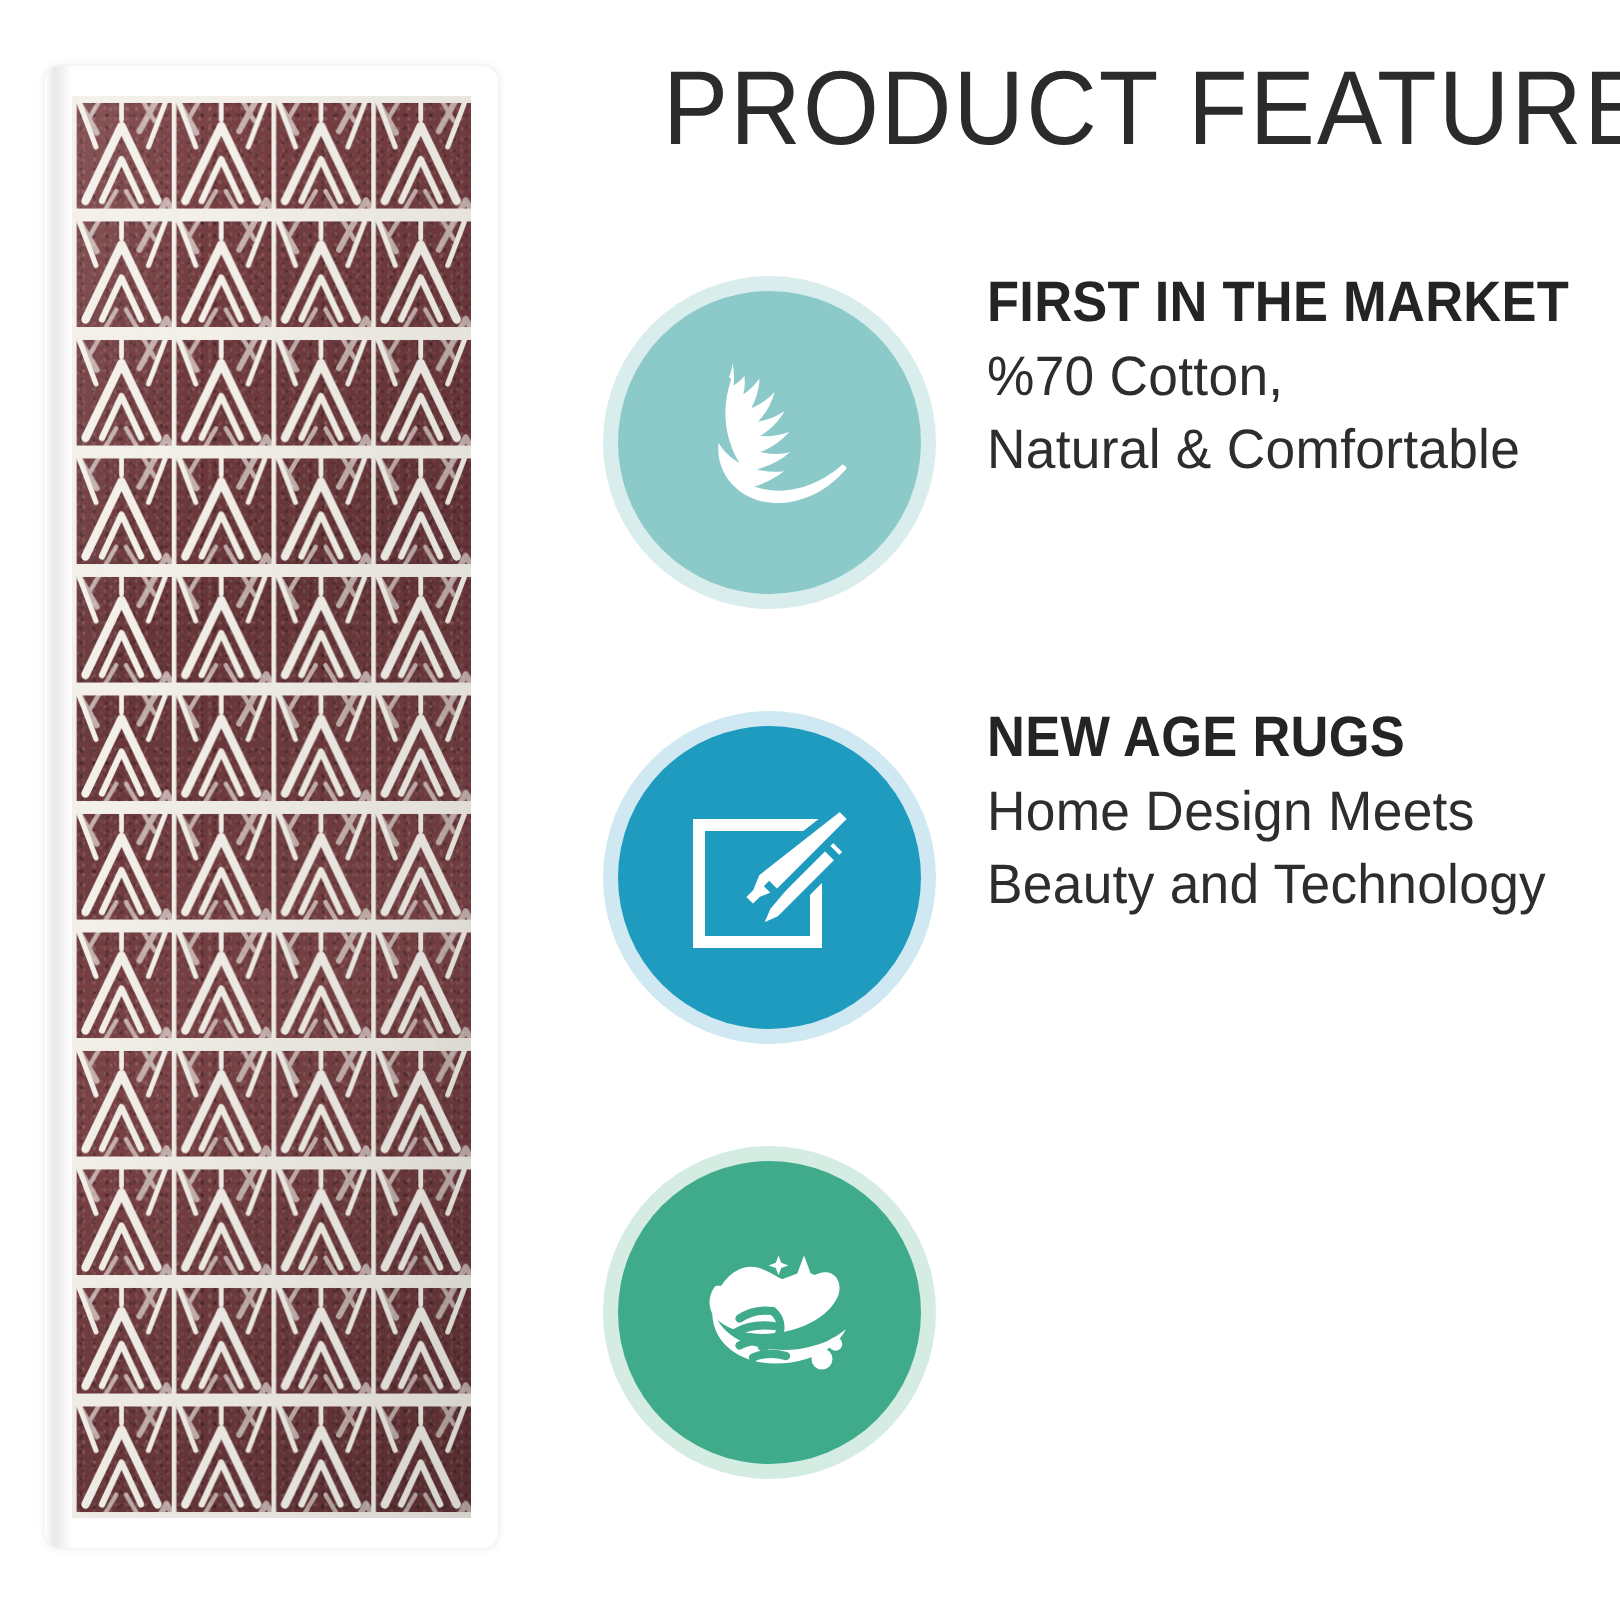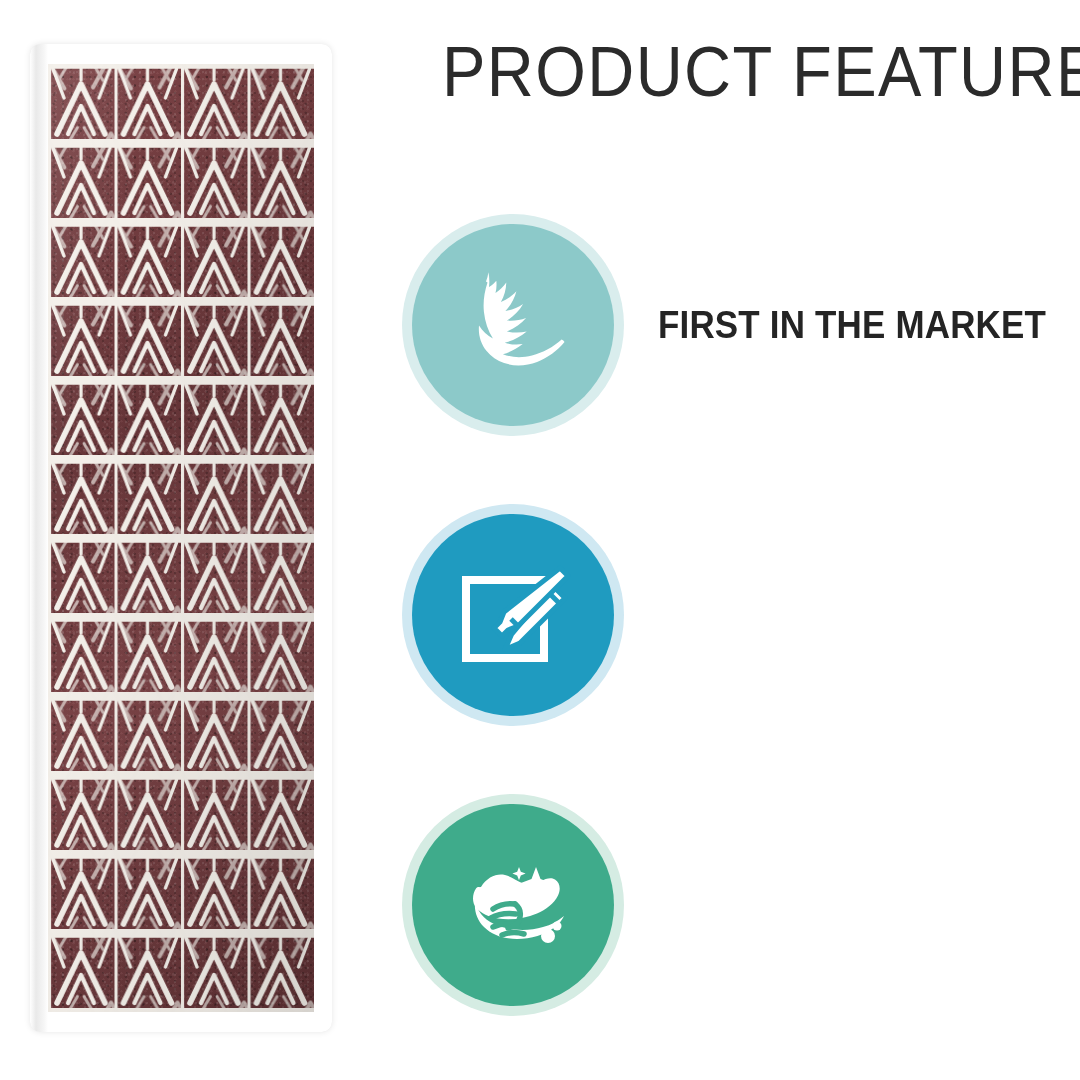--- a/index.html
+++ b/index.html
@@ -116,21 +116,21 @@
   #feature-list {
     position: absolute;
     left: 0;
     top: 180px;
     width: 700px;
   }
 
   .feature-row {
     position: relative;
     display: flex;
-    align-items: center;
+    align-items: flex-start;
     height: 290px;
   }
 
   .feature-icon-wrap {
     position: relative;
     width: 230px;
     min-width: 230px;
     height: 230px;
     display: flex;
     align-items: center;
@@ -247,20 +247,24 @@
             <svg width="128" height="128" viewBox="0 0 128 128" xmlns="http://www.w3.org/2000/svg">
               <g fill="#ffffff">
                 <path d="M38.5 21.5c-3.2 9.8-4.6 19.6-3.6 29.2 1.0 9.9 4.2 19.0 9.0 26.9 -5.6-3.1-10.4-7.6-13.9-13.2 -0.9 9.4 1.8 18.3 7.4 25.4 4.6 5.8 10.8 10.0 17.7 12.3 10.8 3.6 22.4 2.8 33.0-1.2 10.7-4.0 20.2-11.0 27.4-19.8 -0.6-1.2-1.6-2.1-2.9-2.5 -8.5 7.6-18.6 13.2-29.6 15.9 -9.6 2.4-19.9 2.3-29.1-1.2 7.1-2.2 13.9-5.6 19.8-10.2 -6.0 0.9-12.2 0.5-18.0-1.3 8.1-2.0 15.7-5.9 22.0-11.3 -6.5 1.5-13.3 1.5-19.8-0.1 7.4-2.8 14.0-7.4 19.2-13.4 -6.1 2.3-12.7 3.2-19.2 2.6 6.7-4.1 12.3-9.8 16.2-16.6 -5.3 3.6-11.4 6.0-17.7 7.0 5.3-5.5 9.1-12.3 11.0-19.7 -4.3 4.7-9.6 8.4-15.5 10.8 3.3-6.0 5.2-12.8 5.4-19.7 -2.9 4.2-6.6 7.8-10.8 10.6 1.0-4.0 1.3-8.2 0.8-12.3 -2.0 2.6-4.5 4.7-7.3 6.3 0.6-4.9 0.4-9.9-0.6-14.7 -0.4 3.2-1.2 6.3-2.4 9.2z"></path>
                 <path d="M36.6 20.0c-0.6 0.2-1.0 0.7-1.2 1.3 -0.3 1.0 0.2 2.0 1.0 2.6 6.0 4.5 11.9 11.0 17.1 19.0 7.0 10.9 12.6 24.2 16.3 38.2 2.4 9.0 4.0 17.8 4.8 25.8 0.1 1.1 1.0 1.9 2.1 1.9 1.2 0 2.1-1.0 2.0-2.2 -0.8-8.3-2.5-17.4-5.0-26.7 -3.9-14.6-9.7-28.4-17.1-39.9 -5.6-8.6-11.9-15.6-18.5-20.4 -0.5-0.4-1.0-0.5-1.5-0.3z" opacity="0.0"></path>
               </g>
             </svg>
           </div>
         </div>
         <div class="feature-text">
           <div class="feature-heading">FIRST IN THE MARKET</div>
+          <div class="feature-lines">
+            <div class="feature-line">%70 Cotton,</div>
+            <div class="feature-line">Natural &amp; Comfortable</div>
+          </div>
         </div>
       </div>
 
       <div class="feature-row">
         <div class="feature-icon-wrap">
           <div class="icon-ring" style="background:#cfe8f2"></div>
           <div class="icon-disc" style="background:#1f9bc0">
             <svg width="130" height="130" viewBox="0 0 130 130" xmlns="http://www.w3.org/2000/svg">
               <g fill="none" stroke="#ffffff" stroke-width="8">
                 <rect x="18" y="30" width="78" height="78"></rect>
@@ -269,20 +273,27 @@
 
                 <path d="M104.5 35.5 L117 48 L72 93 L57 99.5 L63.5 84.5 Z"></path>
                 <path d="M99 41 L111.5 53.5"></path>
 
                 <path d="M112 18 L120 26 L70 76 L60 80 L54 86 L46 78 L52 72 L56 62 Z"></path>
                 <path d="M63 69 L71 77"></path>
               </g>
             </svg>
           </div>
         </div>
+        <div class="feature-text">
+          <div class="feature-heading">NEW AGE RUGS</div>
+          <div class="feature-lines">
+            <div class="feature-line">Home Design Meets</div>
+            <div class="feature-line">Beauty and Technology</div>
+          </div>
+        </div>
       </div>
 
       <div class="feature-row">
         <div class="feature-icon-wrap">
           <div class="icon-ring" style="background:#d5ece3"></div>
           <div class="icon-disc" style="background:#3fab8b">
             <svg width="132" height="132" viewBox="0 0 132 132" xmlns="http://www.w3.org/2000/svg">
               <g fill="#ffffff">
 
                 <path d="M34 48c6-10 16-14 24-12 7 1.8 12 6 17 8 6 2.4 13 1 19-2 5-2.5 10-4 14-1.5 5 3 6 10 3 16 -4 8-12 14-21 18 -12 5-26 7-39 5 -9-1.4-17-5-22-11 -4-5-4-13 0-19 1.5-2.2 3.5-1 5-1.5z"></path>

